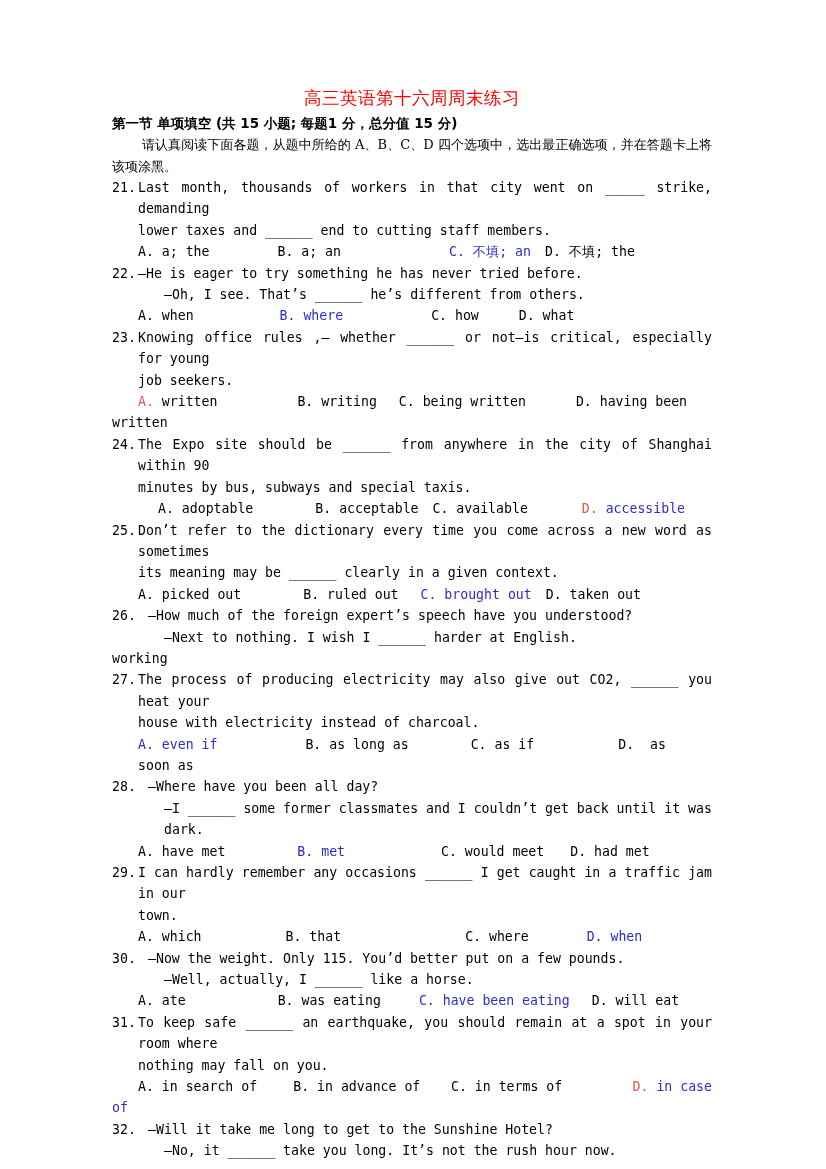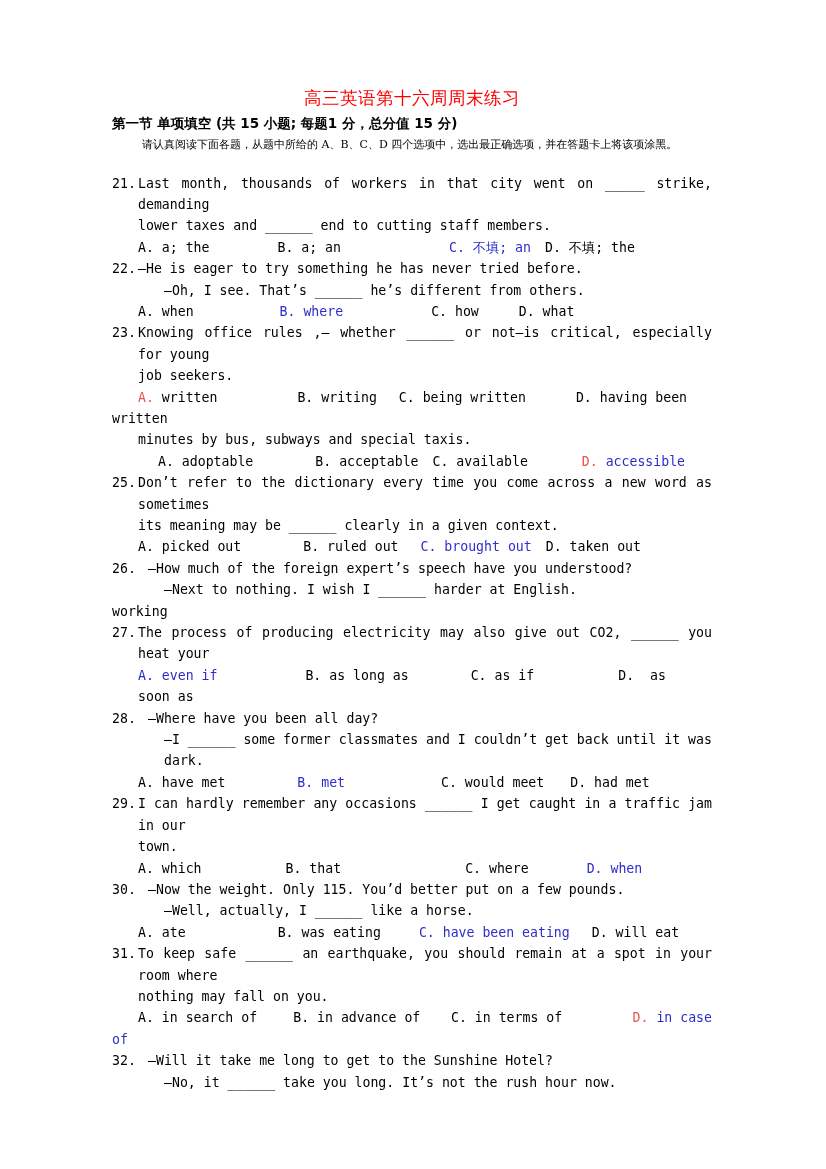--- a/index.html
+++ b/index.html
@@ -41,26 +41,26 @@
     font-weight: bold;
     font-size: 13.5px;
     line-height: 20px;
     margin: 0 0 1px 0;
     white-space: nowrap;
   }
 
   
   .instruction {
     font-family: "DejaVu Serif", "Liberation Serif", serif;
-    font-size: 11px;
+    font-size: 13px;
     line-height: 21.5px;
     text-align: justify;
     text-justify: inter-character;
     text-indent: 30px;
-    margin: 0 0 17px 0;
+    margin: 0 0 0 0;
     width: 600px;
   }
 
   
   .q {
     font-size: 13.2px;
     line-height: 21.4px;
     width: 600px;
   }
   .q-stem {
@@ -168,20 +168,24 @@
         <span class="opt"><span class="lab">B.</span><span class="txt"> writing</span></span>
         <span style="width:22px"></span>
         <span class="opt"><span class="lab">C.</span><span class="txt"> being written</span></span>
         <span style="width:50px"></span>
         <span class="opt"><span class="lab">D.</span><span class="txt"> having been</span></span>
       </div>
       <div class="overflow-line">written</div>
     </div>
 
     <div class="q">
+      <div class="q-stem">
+        <span class="q-num">24.</span>
+        <span>The Expo site should be ______ from anywhere in the city of Shanghai within 90</span>
+      </div>
       <div class="q-cont">minutes by bus, subways and special taxis.</div>
       <div class="opts" style="padding-left:46px">
         <span class="opt"><span class="lab">A.</span><span class="txt"> adoptable</span></span>
         <span style="width:62px"></span>
         <span class="opt"><span class="lab">B.</span><span class="txt"> acceptable</span></span>
         <span style="width:14px"></span>
         <span class="opt"><span class="lab">C.</span><span class="txt"> available</span></span>
         <span style="width:54px"></span>
         <span class="opt"><span class="lab softred">D.</span><span class="txt blue"> accessible</span></span>
       </div>
@@ -211,20 +215,21 @@
       </div>
       <div class="q-dash">—Next to nothing. I wish I ______ harder at English.</div>
       <div class="overflow-line">working</div>
     </div>
 
     <div class="q">
       <div class="q-stem">
         <span class="q-num">27.</span>
         <span>The process of producing electricity may also give out CO2, ______ you heat your</span>
       </div>
+      <div class="q-cont">house with electricity instead of charcoal.</div>
       <div class="opts">
         <span class="opt blue"><span class="lab">A.</span><span class="txt"> even if</span></span>
         <span style="width:88px"></span>
         <span class="opt"><span class="lab">B.</span><span class="txt"> as long as</span></span>
         <span style="width:62px"></span>
         <span class="opt"><span class="lab">C.</span><span class="txt"> as if</span></span>
         <span style="width:84px"></span>
         <span class="opt"><span class="lab">D.</span><span class="txt">  as</span></span>
       </div>
       <div class="q-cont">soon as</div>

